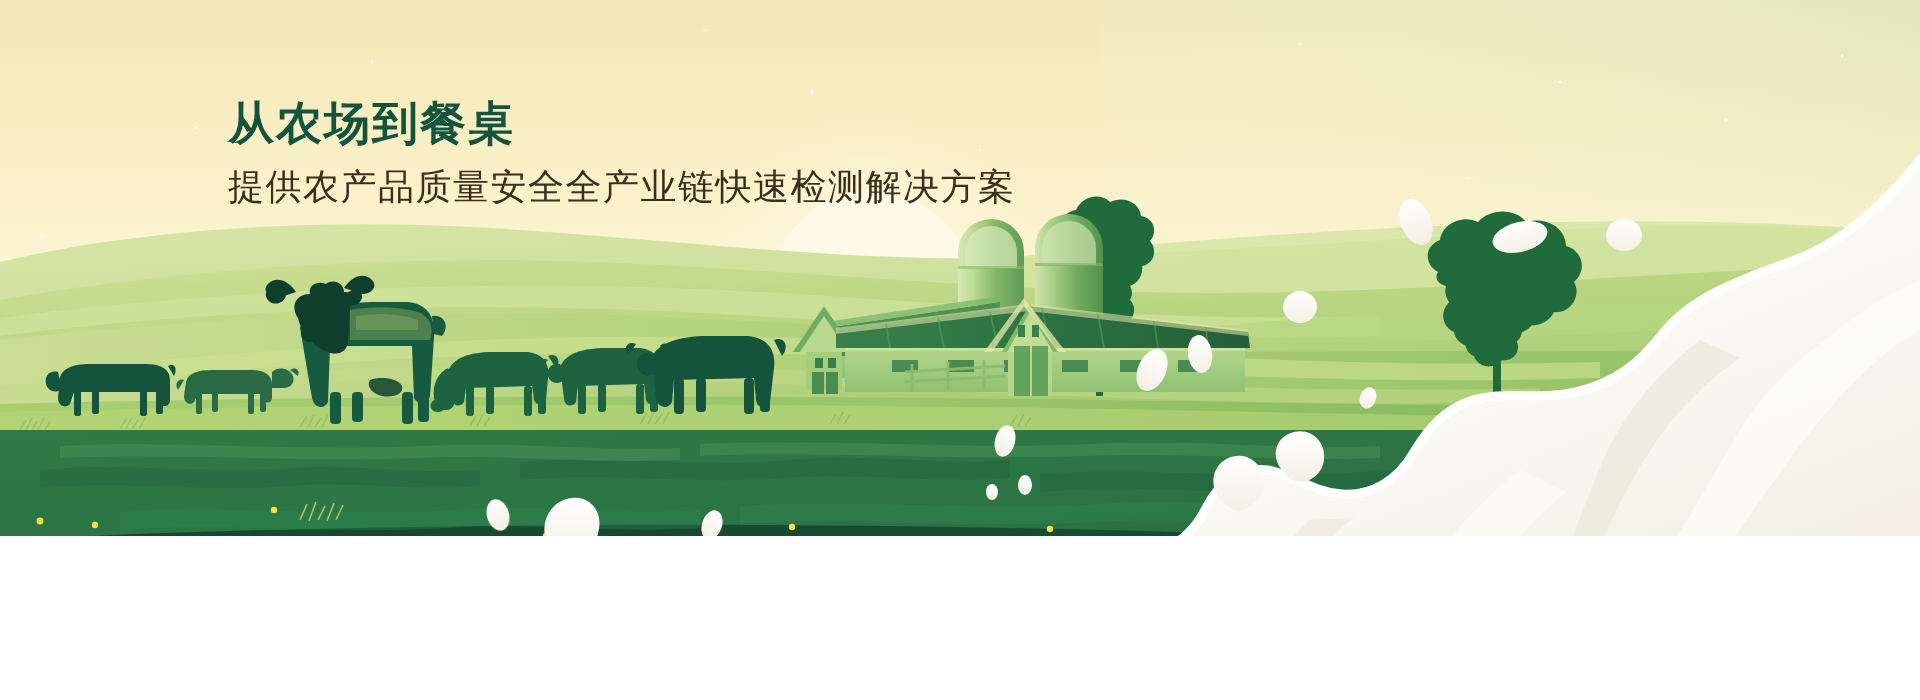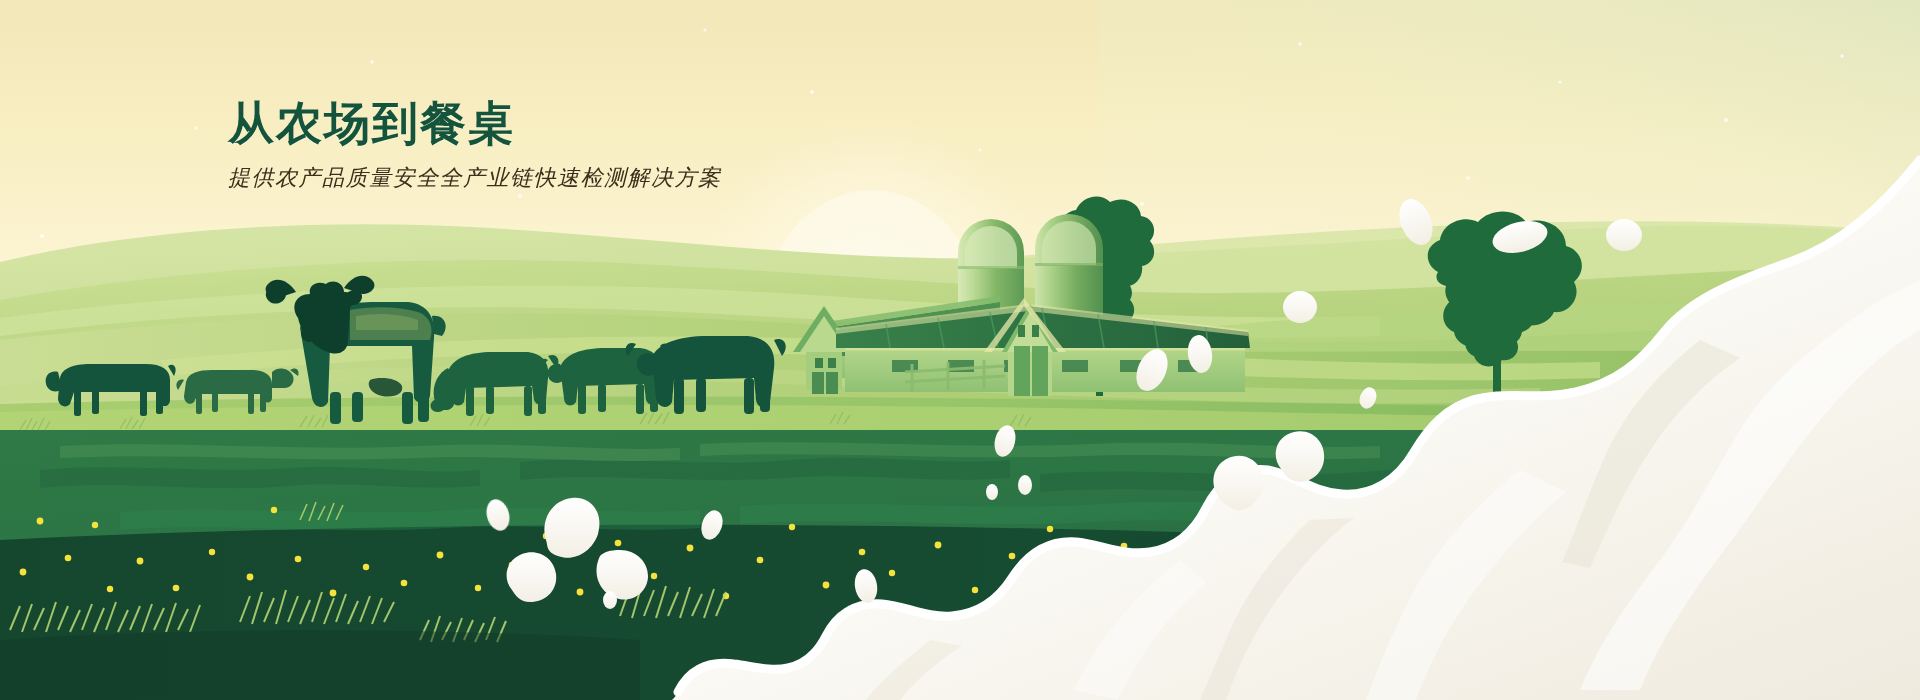--- a/index.html
+++ b/index.html
@@ -1,21 +1,21 @@
 <!DOCTYPE html>
 <html lang="zh"><head>
 <meta charset="utf-8">
 <title>从农场到餐桌</title>
 <style>
   html,body{margin:0;padding:0;background:#fff;}
   body{font-family:"Liberation Sans","DejaVu Sans",sans-serif;}
   #banner{
     position:relative;
     width:1920px;
-    height:700px;
+    height:536px;
     overflow:hidden;
   }
   #banner svg{display:block;width:1920px;height:700px;}
   .hero-text{
     position:absolute;
     left:228px;
     top:96px;
     pointer-events:none;
   }
   .hero-title{
@@ -23,27 +23,26 @@
     font-size:46px;
     line-height:1.18;
     font-weight:bold;
     letter-spacing:2px;
     color:#14543c;
     font-family:"DejaVu Sans","Liberation Sans",sans-serif;
     text-shadow:0 1px 0 rgba(255,255,255,.35);
   }
   .hero-sub{
     margin:14px 0 0 0;
-    font-size:22px;
+    font-size:36px;
     line-height:1.3;
     letter-spacing:1.5px;
     font-weight:500;
     color:#3b2f1c;
     font-family:"DejaVu Sans","Liberation Sans",sans-serif;
-    font-style:italic;
   }
 </style>
 </head>
 <body>
 
 <div id="banner">
 
   <svg viewBox="0 0 1920 700" preserveAspectRatio="none" role="img">
     <defs>
       <linearGradient id="gSky" x1="0" y1="0" x2="0" y2="1">

